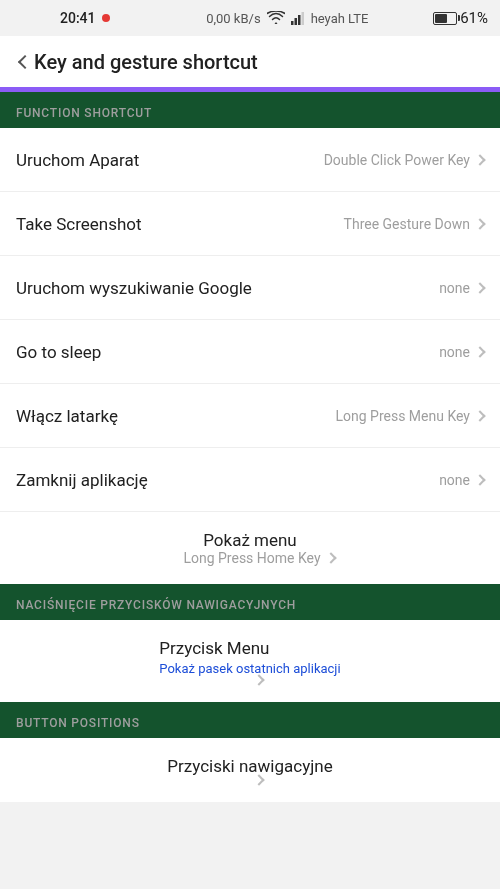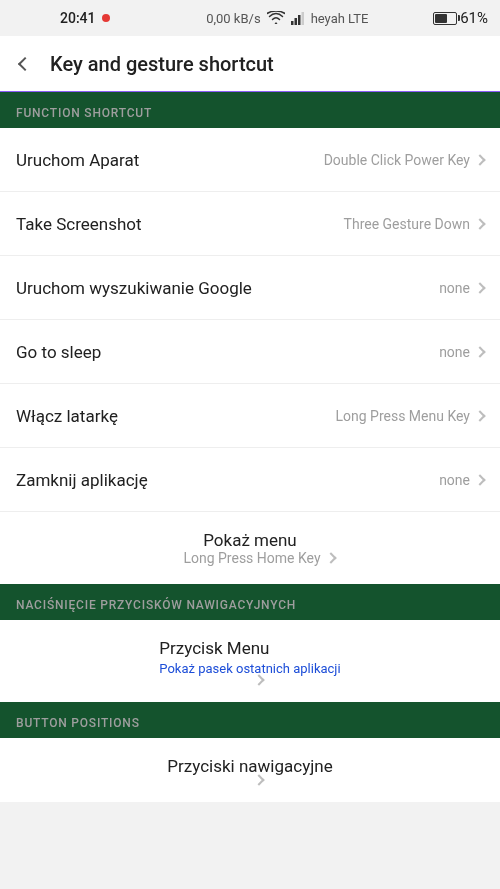--- a/index.html
+++ b/index.html
@@ -96,22 +96,21 @@
       border-radius: 1px;
     }
 
     
     .top-bar {
       background: #ffffff;
       height: 56px;
       display: flex;
       align-items: center;
       padding: 0 16px;
-      gap: 16px;
-      border-bottom: 1px solid #8b5cf6;
+      border-bottom: 5px solid #8b5cf6;
     }
 
     .back-btn {
       cursor: pointer;
       display: flex;
       align-items: center;
       padding: 4px;
     }
 
     .back-arrow {

